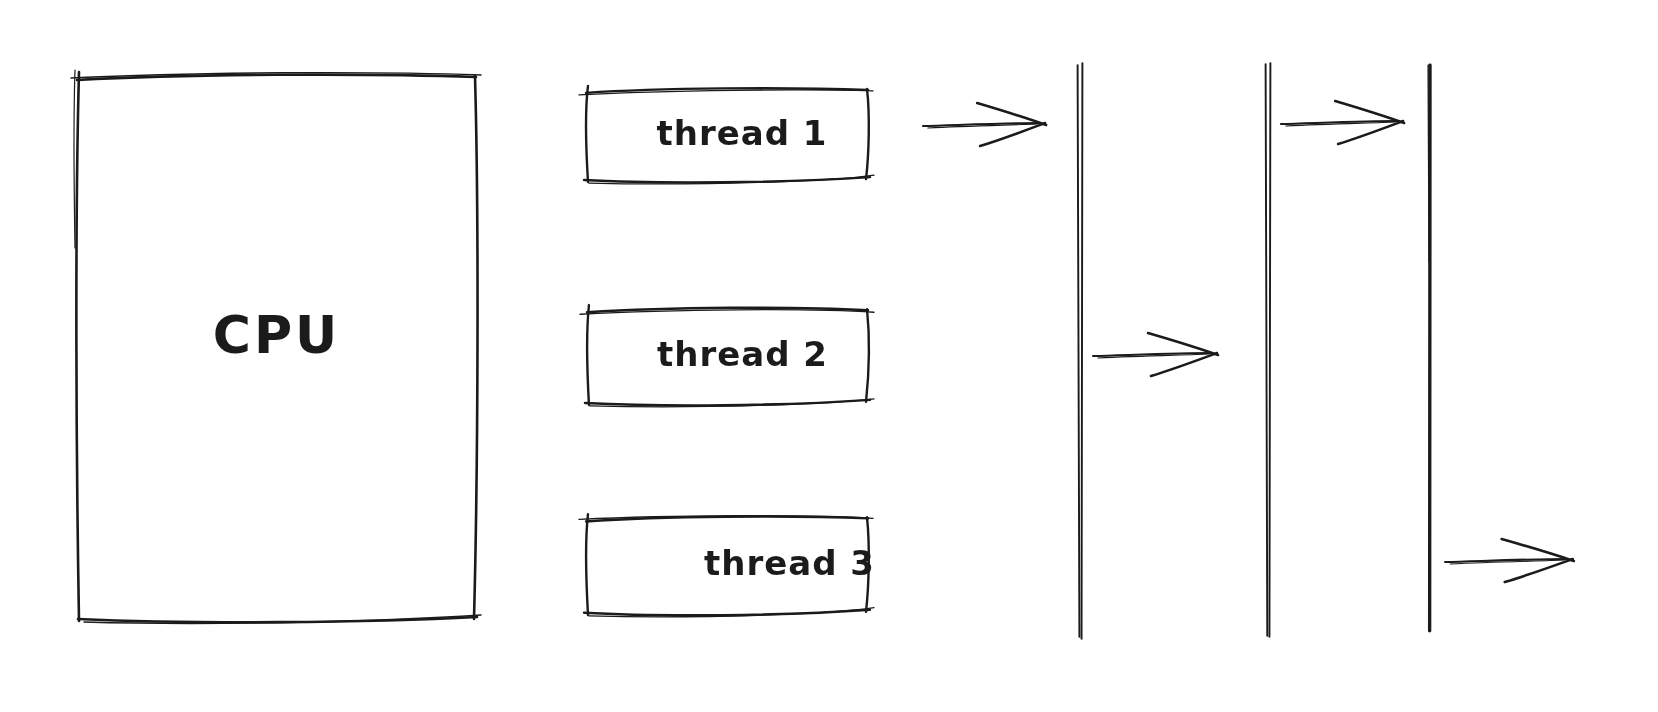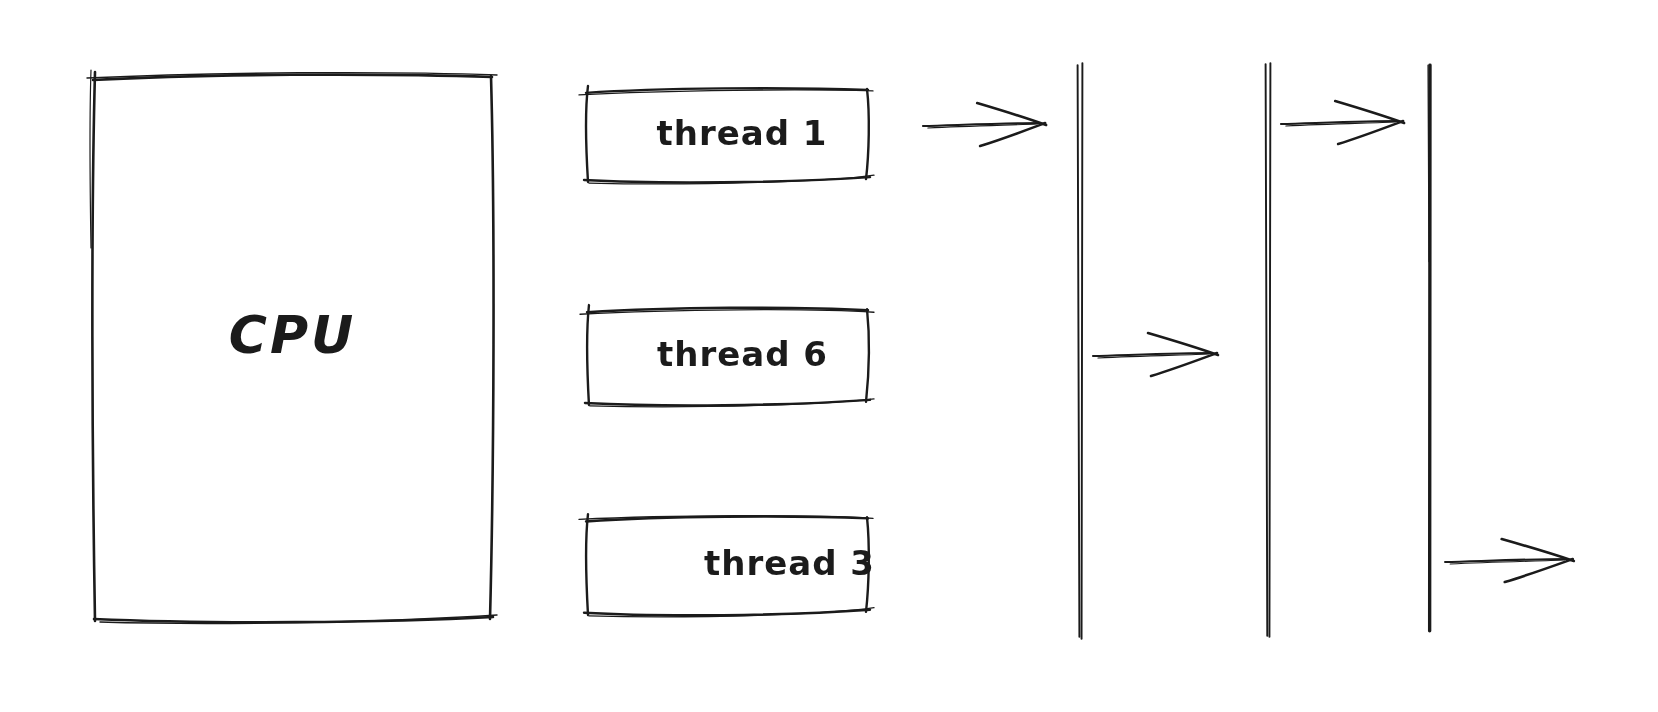--- a/index.html
+++ b/index.html
@@ -48,21 +48,21 @@
   .thread-label {
     font-size: 34px;
     font-weight: 600;
     letter-spacing: 1px;
     margin-left: 32px;
   }
   .lane, .arrow {
     position: absolute;
     overflow: visible;
   }
-  .cpu-box      { left: 86px;  top: 68px;  width: 413px; height: 557px; font-style: italic; }
+  .cpu-box      { left: 70px;  top: 68px;  width: 413px; height: 557px; }
   .thread-box-1 { left: 577px; top: 80px;  width: 298px; height: 105px; }
   .thread-box-2 { left: 578px; top: 300px; width: 297px; height: 108px; }
   .thread-box-3 { left: 577px; top: 508px; width: 298px; height: 110px; justify-content: flex-end; }
   .lane-1  { left: 1074px; top: 63px; width: 12px; height: 576px; }
   .lane-2  { left: 1262px; top: 63px; width: 12px; height: 574px; }
   .lane-3  { left: 1424px; top: 63px; width: 12px; height: 570px; }
   .arrow-1 { left: 920px;  top: 98px;  width: 134px; height: 52px; }
   .arrow-2 { left: 1090px; top: 328px; width: 136px; height: 52px; }
   .arrow-3 { left: 1278px; top: 96px;  width: 134px; height: 52px; }
   .arrow-4 { left: 1442px; top: 534px; width: 140px; height: 52px; }
@@ -99,21 +99,21 @@
 
   <div class="box thread-box-2">
     <svg class="outline" viewBox="0 0 298 106" preserveAspectRatio="none">
       <path class="sketch-stroke" stroke-width="2.4" d="M 9 12 C 90 7, 215 6, 291 10"></path>
       <path class="sketch-stroke" stroke-width="1.3" d="M 2 14 C 95 9, 235 8, 297 12"></path>
       <path class="sketch-stroke" stroke-width="2.4" d="M 290 9 C 293 38, 292 72, 289 100"></path>
       <path class="sketch-stroke" stroke-width="2.4" d="M 293 98 C 205 104, 85 105, 7 101"></path>
       <path class="sketch-stroke" stroke-width="1.3" d="M 12 104 C 125 107, 255 102, 297 97"></path>
       <path class="sketch-stroke" stroke-width="2.4" d="M 11 5 C 8 32, 9 68, 11 103"></path>
     </svg>
-    <span class="label thread-label">thread 6</span>
+    <span class="label thread-label">thread 2</span>
   </div>
 
   <div class="box thread-box-3">
     <svg class="outline" viewBox="0 0 298 106" preserveAspectRatio="none">
       <path class="sketch-stroke" stroke-width="2.4" d="M 9 13 C 85 8, 212 7, 291 10"></path>
       <path class="sketch-stroke" stroke-width="1.3" d="M 2 11 C 92 7, 232 6, 296 10"></path>
       <path class="sketch-stroke" stroke-width="2.4" d="M 290 9 C 293 36, 292 74, 289 100"></path>
       <path class="sketch-stroke" stroke-width="2.4" d="M 293 98 C 208 104, 82 105, 7 101"></path>
       <path class="sketch-stroke" stroke-width="1.3" d="M 12 104 C 122 107, 258 102, 297 96"></path>
       <path class="sketch-stroke" stroke-width="2.4" d="M 11 6 C 8 31, 9 69, 11 103"></path>

